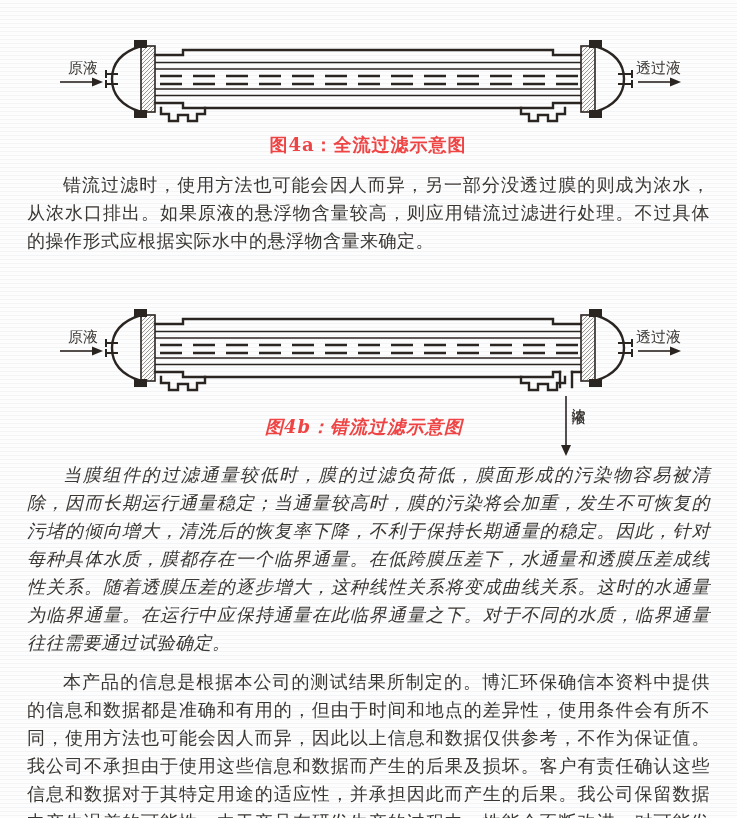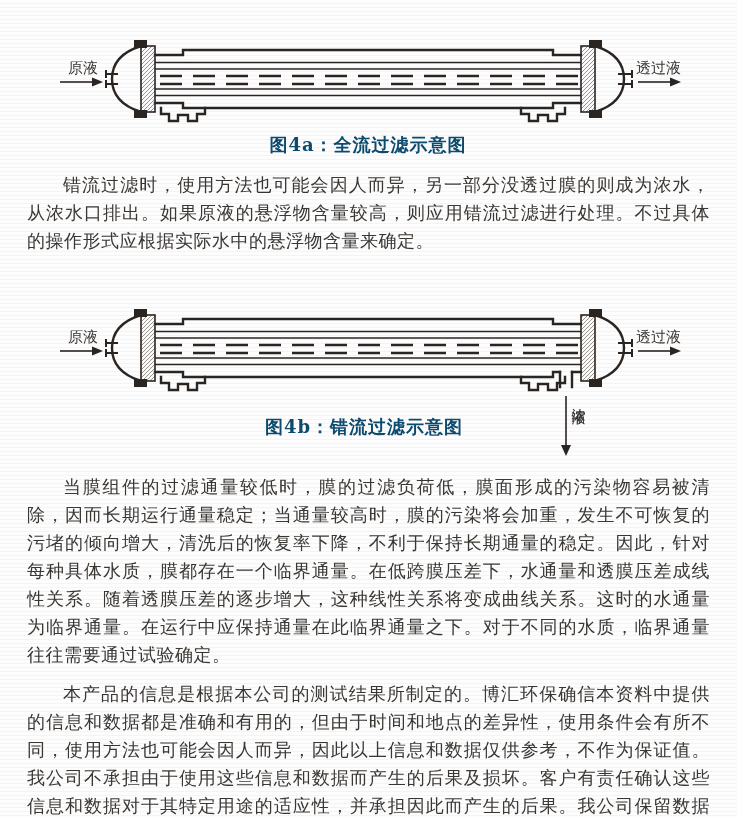--- a/index.html
+++ b/index.html
@@ -6,35 +6,35 @@
   body{
     width:737px;height:818px;overflow:hidden;
     background:repeating-linear-gradient(180deg,#fdfdfe 0px,#fdfdfe 3px,#f3f4f6 3px,#f3f4f6 4px);
     font-family:"DejaVu Serif","Liberation Serif",serif;
     color:#3a3632;
   }
   .doc{padding:30px 27px 0 27px;}
   .fig{margin:0;position:relative;width:640px;margin-left:21px;}
   .fig svg{display:block;}
   .caption{
-    text-align:center;font-size:18px;font-weight:bold;color:#0c4a6e;
+    text-align:center;font-size:18px;font-weight:bold;color:#ef4444;
     letter-spacing:1px;margin-top:8px;
   }
-  .caption-b{position:absolute;left:0;right:8px;bottom:20px;margin-top:0;}
+  .caption-b{position:absolute;left:0;right:8px;bottom:20px;margin-top:0;font-style:italic;}
   .vlabel{
     position:absolute;left:524px;top:98px;
     writing-mode:vertical-rl;text-orientation:upright;
     font-size:14px;color:#3a3632;letter-spacing:1px;line-height:1;
   }
   .para{
     font-size:18px;line-height:28px;text-align:justify;text-indent:2em;
     margin:0;letter-spacing:0.5px;
   }
   .p1{margin-top:14px;}
-  .p2{margin-top:14px;}
+  .p2{margin-top:2px;font-style:italic;}
   .p3{margin-top:11px;}
   .flow-label{font-size:15px;fill:#3a3632;font-family:"DejaVu Serif","Liberation Serif",serif;}
 </style>
 </head>
 <body>
 
 <main class="doc">
 
   <figure class="fig">
     <svg width="640" height="95" viewBox="0 0 640 95">

